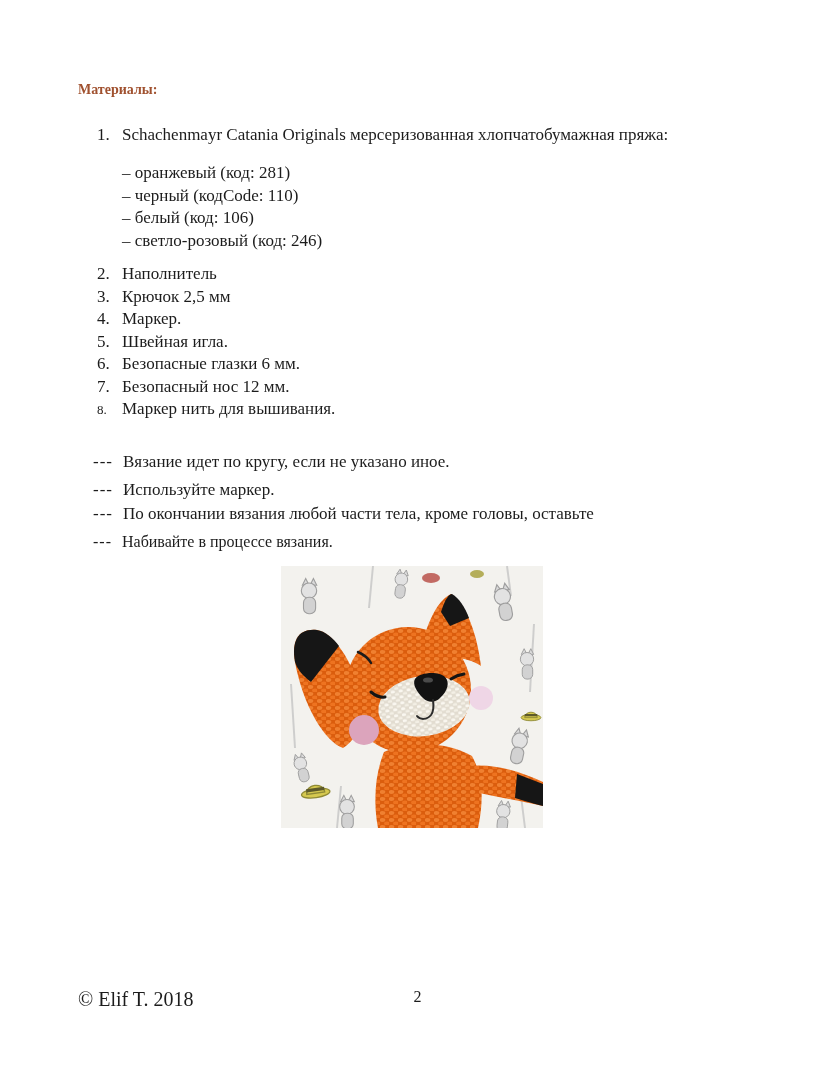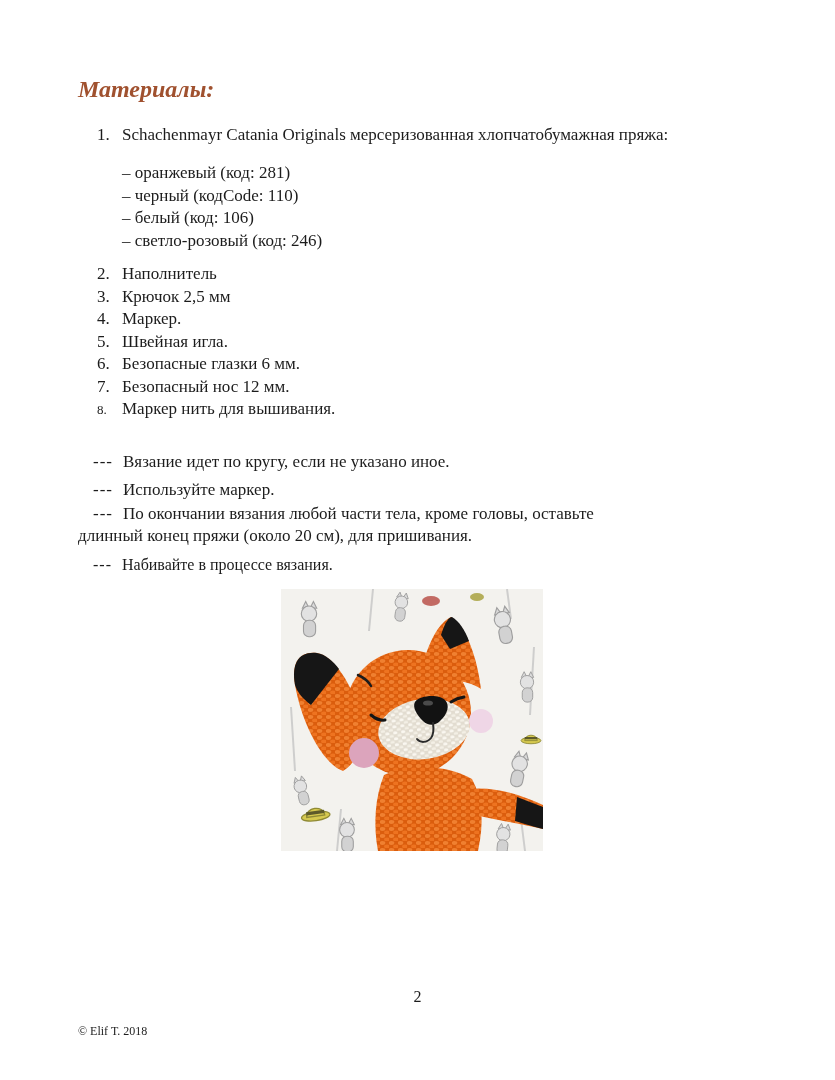--- a/index.html
+++ b/index.html
@@ -1,39 +1,39 @@
 <!DOCTYPE html>
 <html><head>
 <meta charset="utf-8">
 <style>
   html,body{margin:0;padding:0;background:#ffffff;}
   .page{
     position:relative;width:835px;height:1080px;margin:0 auto;background:#ffffff;
     font-family:"Liberation Serif","DejaVu Serif",serif;color:#1c1c1c;overflow:hidden;
   }
   .h-mat,.h-note{
-    font-style:italic;font-weight:bold;font-size:24px;line-height:19px;margin:0;
+    font-weight:bold;font-size:14px;line-height:19px;margin:0;
     font-family:"Liberation Serif","DejaVu Serif",serif;
   }
   .h-mat{margin:80px 0 0 78px;color:#a0512f;}
   .h-note{margin:69px 0 0 78px;color:#6b9a4c;}
   .item1{margin:25px 78px 0 97px;font-size:17px;line-height:22px;}
   .num{display:inline-block;width:25px;}
   .colors{list-style:none;margin:16px 0 0 122px;padding:0;font-size:17px;line-height:22.5px;}
   .items{list-style:none;margin:11px 0 0 97px;padding:0;font-size:17px;line-height:22.5px;}
   .items li.small-marker .num{font-size:13px;}
   .notes{margin:29px 78px 14px 78px;font-size:17px;}
   .note{margin:0;line-height:22.5px;text-indent:15px;}
   .note .dash{margin-right:10px;letter-spacing:1px;}
   .n2{margin-top:6px;}
   .n3{margin-top:1px;}
   .n4{margin-top:6px;font-size:16px;line-height:21px;}
   .photo{margin:13px 0 0 281px;width:262px;height:262px;}
   .photo svg{display:block;width:262px;height:262px;}
-  .footer-copy{position:absolute;left:78px;top:1024px;font-size:12px;}
+  .footer-copy{position:absolute;left:78px;top:988px;font-size:20px;}
   .footer-page{position:absolute;left:0;right:0;top:988px;text-align:center;font-size:16px;}
 </style>
 </head>
 <body>
 
 <div class="page">
 
   <h1 class="h-mat">Материалы:</h1>
 
   <p class="item1"><span class="num">1.</span><span>Schachenmayr Catania Originals мерсеризованная хлопчатобумажная пряжа:</span></p>
@@ -52,21 +52,21 @@
     <li><span class="num">5.</span><span>Швейная игла.</span></li>
     <li><span class="num">6.</span><span>Безопасные глазки 6 мм.</span></li>
     <li><span class="num">7.</span><span>Безопасный нос 12 мм.</span></li>
     <li class="small-marker"><span class="num">8.</span><span>Маркер нить для вышивания.</span></li>
   </ul>
 
 
   <div class="notes">
     <p class="note n1"><span class="dash">---</span><span>Вязание идет по кругу, если не указано иное.</span></p>
     <p class="note n2"><span class="dash">---</span><span>Используйте маркер.</span></p>
-    <p class="note n3"><span class="dash">---</span><span>По окончании вязания любой части тела, кроме головы, оставьте</span><br><span>длинный конец пряжи (около 20 см), для пришивания.</span></p>
+    <p class="note n3"><span class="dash">---</span><span>По окончании вязания любой части тела, кроме головы, оставьте</span><br></p>
     <p class="note n4"><span class="dash">---</span><span>Набивайте в процессе вязания.</span></p>
   </div>
 
   <div class="photo" role="img" aria-label="Crocheted orange fox amigurumi toy with black ear tips, white muzzle, black safety nose and pink cheeks, lying on white fabric patterned with gray woodland animals and small yellow hats">
     <svg viewBox="0 0 262 262" xmlns="http://www.w3.org/2000/svg">
       <defs>
         <pattern id="stO" width="9" height="7" patternUnits="userSpaceOnUse">
           <rect width="9" height="7" fill="#db5d0d"></rect>
           <ellipse cx="2.5" cy="2" rx="2.8" ry="1.9" fill="#f08030"></ellipse>
           <ellipse cx="7" cy="5.5" rx="2.8" ry="1.9" fill="#ee7320"></ellipse>

